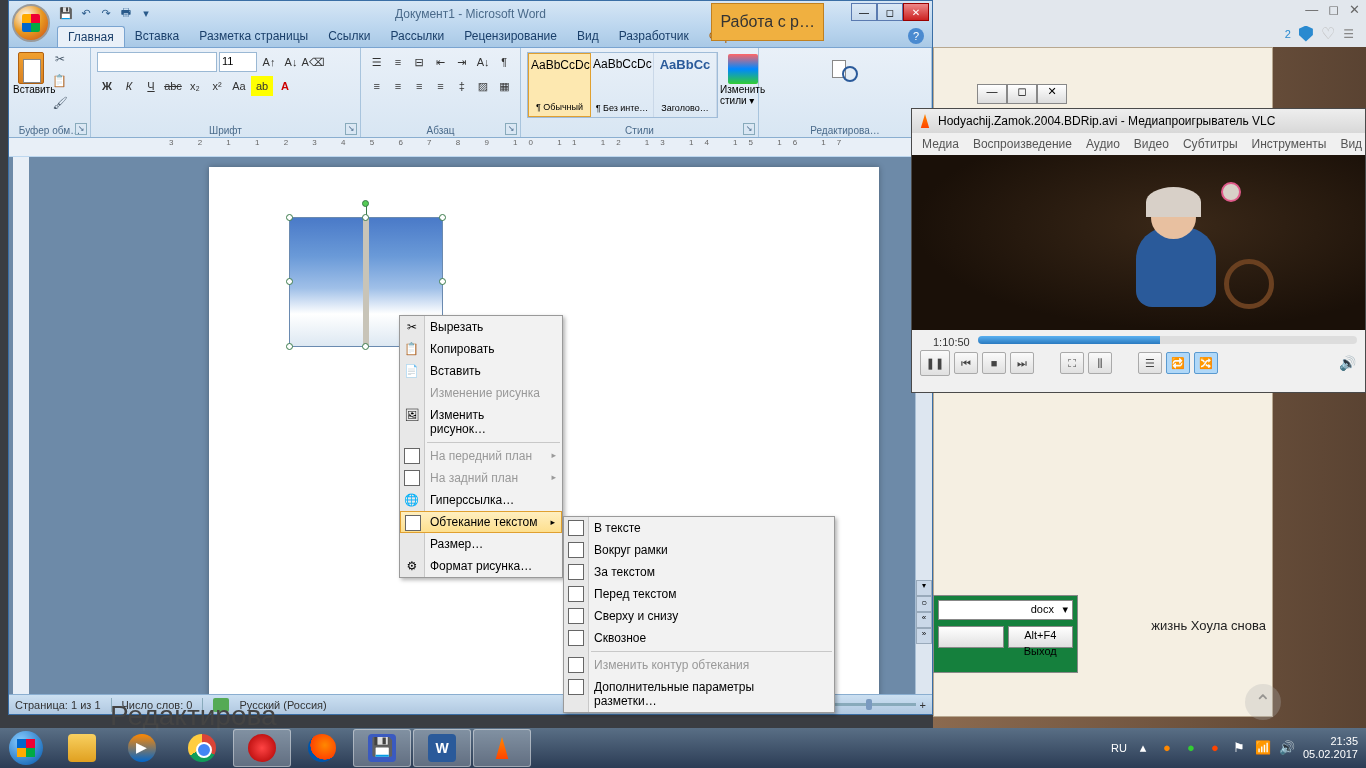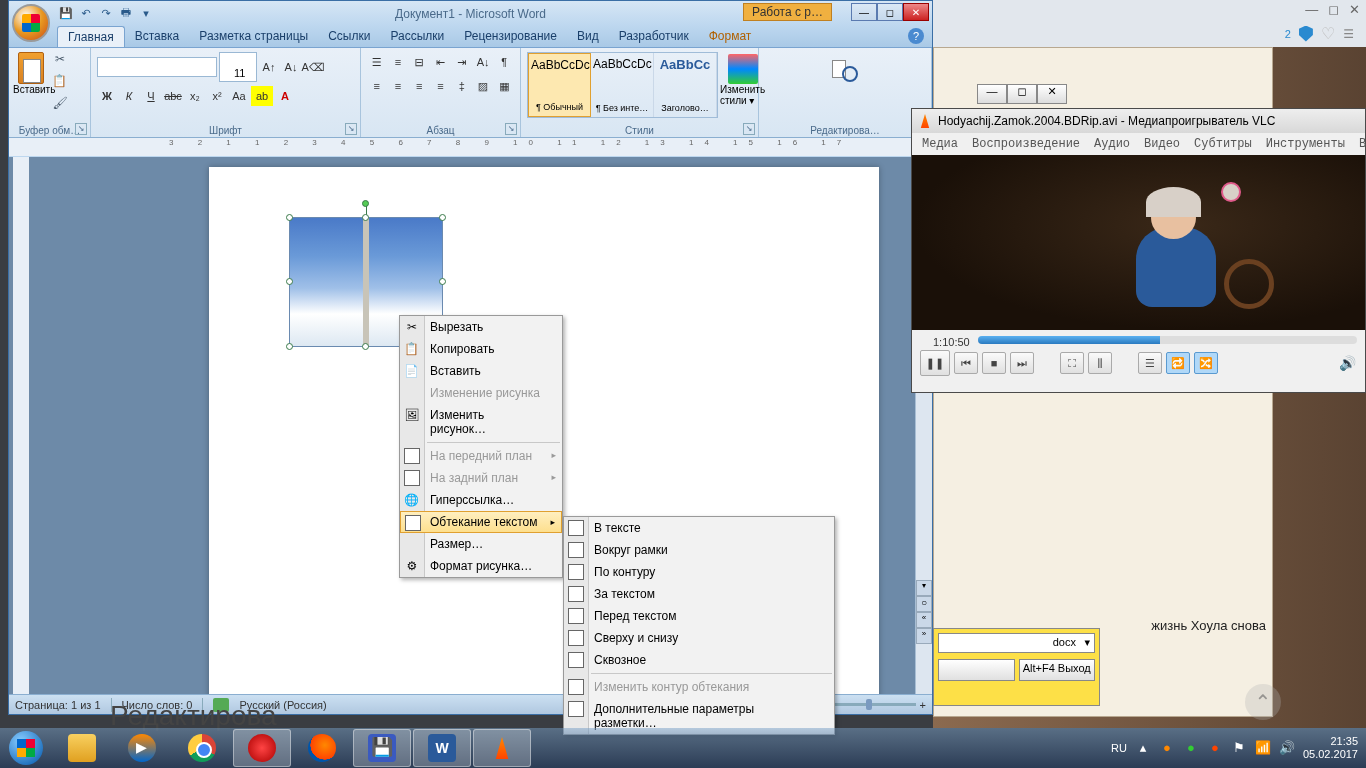--- a/index.html
+++ b/index.html
@@ -11,21 +11,21 @@
 .bg-paper-text { position: absolute; right: 100px; top: 618px; font-size: 13px; color: #222; }
 
 
 .word-window { position: absolute; left: 8px; top: 0; width: 925px; height: 715px; background: #bdd7ef; border: 1px solid #3a6ea5; }
 .word-titlebar { height: 25px; background: linear-gradient(to bottom, #d6e6f5, #bdd7ef); display: flex; align-items: center; position: relative; }
 .office-btn { position: absolute; left: 3px; top: 3px; width: 38px; height: 38px; border-radius: 50%; background: radial-gradient(circle at 35% 30%, #fff, #e89820, #c94a18); border: 2px solid #9a9a9a; z-index: 4; }
 .office-btn::after { content: ""; position: absolute; left: 8px; top: 8px; width: 18px; height: 18px; background: conic-gradient(#e03 0 25%, #0a4 0 50%, #06c 0 75%, #fa0 0 100%); border-radius: 2px; }
 .qat { position: absolute; left: 48px; top: 3px; display: flex; gap: 2px; }
 .qat-btn { width: 18px; height: 18px; display: flex; align-items: center; justify-content: center; font-size: 11px; color: #2a5a8a; }
 .word-title { position: absolute; left: 50%; transform: translateX(-50%); font-size: 12px; color: #4a6a8a; }
-.worktab { position: absolute; right: 100px; top: 2px; padding: 1px 8px; background: #f0b040; border: 1px solid #c08020; font-size: 12px; color: #333; }
+.worktab { position: absolute; right: 108px; top: 2px; padding: 9px 8px; background: #f0b040; border: 1px solid #c08020; font-size: 16px; color: #333; }
 .winctl { position: absolute; right: 3px; top: 2px; display: flex; }
 .winctl div { width: 26px; height: 18px; border: 1px solid #5a7ab0; background: linear-gradient(#dbe8f5, #c5d8ec); display: flex; align-items: center; justify-content: center; font-size: 10px; }
 .winctl .close { background: linear-gradient(#e88, #c22); border-color: #900; color: #fff; }
 
 .ribbon-tabs { height: 22px; display: flex; padding-left: 48px; background: linear-gradient(to bottom, #bdd7ef, #a9c9e6); border-bottom: 1px solid #7aa4d0; font-size: 12px; }
 .ribbon-tab { padding: 3px 10px; color: #1a3f6a; cursor: default; }
 .ribbon-tab.active { background: #e9f0f8; border: 1px solid #7aa4d0; border-bottom: none; border-radius: 3px 3px 0 0; }
 .help-icon { margin-left: auto; margin-right: 8px; width: 16px; height: 16px; border-radius: 50%; background: #4a8ad0; color: #fff; font-size: 11px; display: flex; align-items: center; justify-content: center; margin-top: 2px; }
 
 .ribbon-body { height: 90px; background: linear-gradient(to bottom, #e9f0f8, #d8e6f3); display: flex; border-bottom: 1px solid #8aaed0; }
@@ -36,21 +36,21 @@
 .clipboard-group { width: 82px; }
 .paste-btn { width: 36px; height: 70px; text-align: center; font-size: 10px; padding-top: 2px; }
 .paste-icon { width: 26px; height: 32px; margin: 0 auto; background: linear-gradient(#f0a030, #d88020); border: 1px solid #b06010; border-radius: 2px; position: relative; }
 .paste-icon::after { content: ""; position: absolute; left: 4px; top: 6px; width: 16px; height: 22px; background: #fff; border: 1px solid #888; }
 .clip-side { position: absolute; left: 42px; top: 4px; display: flex; flex-direction: column; gap: 4px; }
 .clip-side div { width: 18px; height: 18px; font-size: 12px; text-align: center; color: #456; }
 
 .font-group { width: 270px; }
 .font-row1 { display: flex; gap: 2px; padding: 2px; align-items: center; }
 .font-combo { width: 120px; height: 20px; border: 1px solid #9ab8d4; background: #fff; font-size: 11px; padding: 2px 4px; color: #888; }
-.size-combo { width: 38px; height: 20px; border: 1px solid #9ab8d4; background: #fff; font-size: 11px; padding: 14px; }
+.size-combo { width: 38px; height: 20px; border: 1px solid #9ab8d4; background: #fff; font-size: 11px; padding: 2px; }
 .sm-btn { width: 20px; height: 20px; border: 1px solid transparent; font-size: 11px; display: flex; align-items: center; justify-content: center; color: #333; }
 .font-row2 { display: flex; gap: 2px; padding: 2px; }
 .bold { font-weight: bold; } .italic { font-style: italic; } .underline { text-decoration: underline; } .strike { text-decoration: line-through; }
 .hl-btn { background: #ffff00; width: 22px; }
 
 .para-group { width: 160px; }
 .para-row { display: flex; gap: 2px; padding: 2px; }
 
 .styles-group { width: 238px; display: flex; flex-direction: row; }
 .style-gallery { display: flex; gap: 0; border: 1px solid #a0bcd8; height: 66px; margin: 2px; }
@@ -107,41 +107,41 @@
 .cm-sub-arrow { position: absolute; right: 6px; top: 5px; font-size: 9px; }
 .cm-sep { height: 1px; background: #c8c8c8; margin: 2px 2px 2px 27px; }
 .cm-icon { position: absolute; left: 4px; top: 3px; width: 16px; height: 16px; font-size: 12px; display: flex; align-items: center; justify-content: center; }
 .cm-icon.sq { border: 1px solid #666; background: #fff; }
 
 
 .vlc-window { position: absolute; left: 911px; top: 108px; right: 0; height: 285px; background: #f0f0f0; border: 1px solid #4a4a4a; z-index: 12; }
 .vlc-title { height: 24px; background: linear-gradient(#eee, #d8d8d8); display: flex; align-items: center; padding: 0 6px; font-size: 12px; gap: 6px; }
 .vlc-cone { width: 14px; height: 14px; background: linear-gradient(#f80, #f40); clip-path: polygon(50% 0, 80% 100%, 20% 100%); }
 .vlc-menu { display: flex; gap: 2px; font-size: 12px; padding: 2px 4px; background: #f0f0f0; color: #555; }
-.vlc-menu span { padding: 2px 6px; font-family: Liberation Mono, monospace; }
+.vlc-menu span { padding: 2px 6px; }
 .vlc-video { height: 175px; background: #1a1410; position: relative; overflow: hidden; }
 .vlc-frame { position: absolute; inset: 0; background: radial-gradient(ellipse at 60% 40%, #3a2818 0%, #1a1008 70%); }
 .anime-char { position: absolute; left: 45%; top: 18%; width: 130px; height: 140px; }
 .char-body { position: absolute; left: 20px; top: 40px; width: 80px; height: 80px; background: #2a5a9a; border-radius: 40% 40% 20% 20%; }
 .char-head { position: absolute; left: 35px; top: 10px; width: 45px; height: 42px; background: #e8c0a0; border-radius: 50%; }
 .char-hair { position: absolute; left: 30px; top: 0; width: 55px; height: 30px; background: #d8d0c8; border-radius: 50% 50% 0 0; }
 .char-bun { position: absolute; right: 5px; top: -5px; width: 20px; height: 20px; background: #d8d0c8; border-radius: 50%; border: 2px solid #e05a8a; }
 .wheel { position: absolute; right: 20%; bottom: 12%; width: 50px; height: 50px; border: 5px solid #6a4020; border-radius: 50%; }
 .vlc-controls { padding: 4px 8px; }
 .vlc-time { font-size: 11px; color: #333; margin-left: 13px; }
 .vlc-progress { height: 8px; background: #ddd; border-radius: 4px; margin: 2px 0 6px; position: relative; overflow: hidden; }
 .vlc-progress-fill { height: 100%; background: linear-gradient(#5ab0f0, #2a7ac0); width: 48%; }
 .vlc-btns { display: flex; gap: 4px; align-items: center; }
 .vlc-btn { width: 24px; height: 22px; border: 1px solid #aaa; background: linear-gradient(#fafafa, #e0e0e0); border-radius: 2px; font-size: 11px; display: flex; align-items: center; justify-content: center; color: #444; }
 .vlc-btn.big { width: 30px; height: 26px; }
 .vlc-btn.on { background: #b0d8f8; border-color: #5a9ad0; }
 .vlc-vol { margin-left: auto; font-size: 14px; color: #888; }
 
 
-.dialog-remnant { position: absolute; left: 933px; top: 628px; width: 167px; height: 78px; background: #fde047; border: 1px solid #888; z-index: 2; }
+.dialog-remnant { position: absolute; left: 933px; top: 595px; width: 145px; height: 78px; background: #15803d; border: 1px solid #888; z-index: 2; }
 .dlg-combo { margin: 4px; height: 20px; border: 1px solid #888; background: #fff; font-size: 11px; padding: 2px 18px 2px 4px; text-align: right; position: relative; }
 .dlg-combo::after { content: "▾"; position: absolute; right: 4px; top: 2px; }
 .dlg-buttons { display: flex; gap: 4px; margin: 6px 4px; }
 .dlg-btn { flex: 1; height: 22px; border: 1px solid #888; background: linear-gradient(#fff, #e0e0e0); font-size: 11px; text-align: center; line-height: 16px; }
 
 
 .dlg-ctrl-remnant { position: absolute; left: 977px; top: 84px; width: 90px; height: 20px; display: flex; z-index: 3; }
 .dlg-ctrl-remnant div { flex: 1; border: 1px solid #888; background: linear-gradient(#fff, #ddd); font-size: 11px; text-align: center; }
 
 
@@ -404,21 +404,20 @@
   <div class="cm-item"><span class="cm-icon">🌐</span><span>Гиперссылка…</span></div>
   <div class="cm-item highlighted"><span class="cm-icon sq"></span><span>Обтекание текстом</span><span class="cm-sub-arrow">▸</span></div>
   <div class="cm-item"><span>Размер…</span></div>
   <div class="cm-item"><span class="cm-icon">⚙</span><span>Формат рисунка…</span></div>
 </div>
 
 <div class="context-menu cm2">
   <div class="cm-gutter"></div>
   <div class="cm-item"><span class="cm-icon sq"></span><span>В тексте</span></div>
   <div class="cm-item"><span class="cm-icon sq"></span><span>Вокруг рамки</span></div>
-  <div class="cm-item"><span class="cm-icon sq"></span><span>По контуру</span></div>
   <div class="cm-item"><span class="cm-icon sq"></span><span>За текстом</span></div>
   <div class="cm-item"><span class="cm-icon sq"></span><span>Перед текстом</span></div>
   <div class="cm-item"><span class="cm-icon sq"></span><span>Сверху и снизу</span></div>
   <div class="cm-item"><span class="cm-icon sq"></span><span>Сквозное</span></div>
   <div class="cm-sep"></div>
   <div class="cm-item disabled"><span class="cm-icon sq"></span><span>Изменить контур обтекания</span></div>
   <div class="cm-item"><span class="cm-icon sq"></span><span>Дополнительные параметры разметки…</span></div>
 </div>
 
 <div class="vlc-window">

